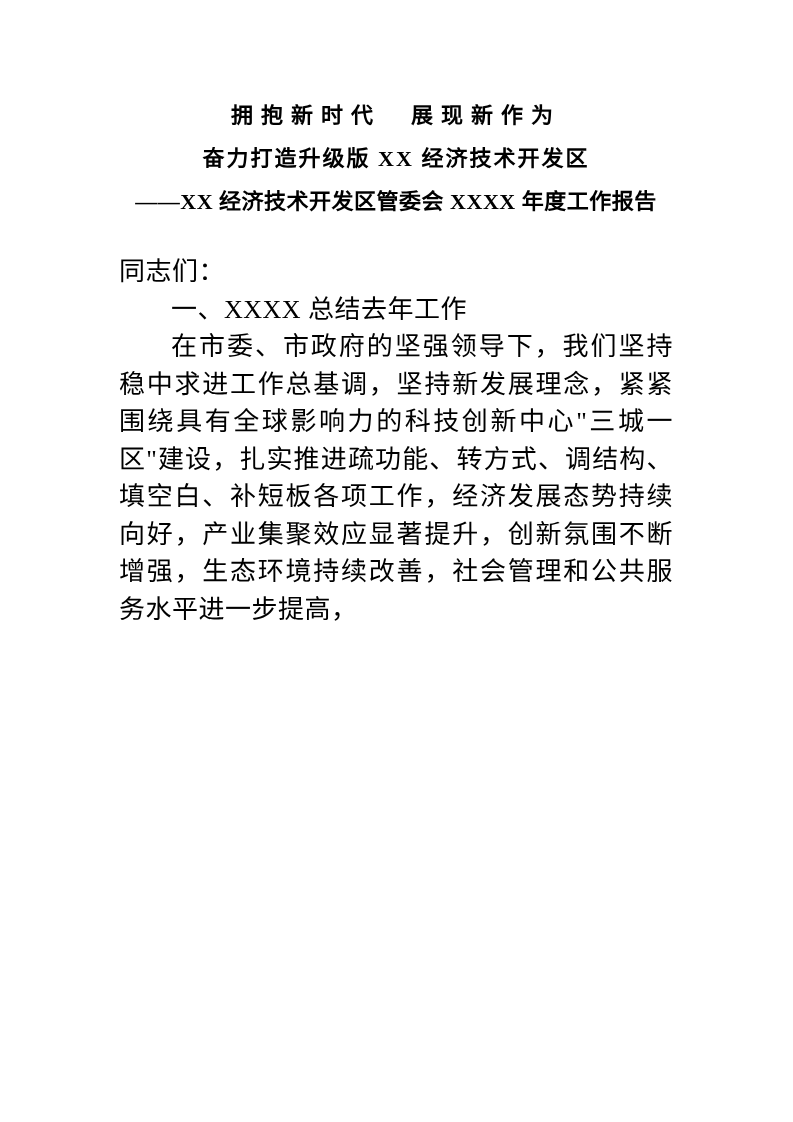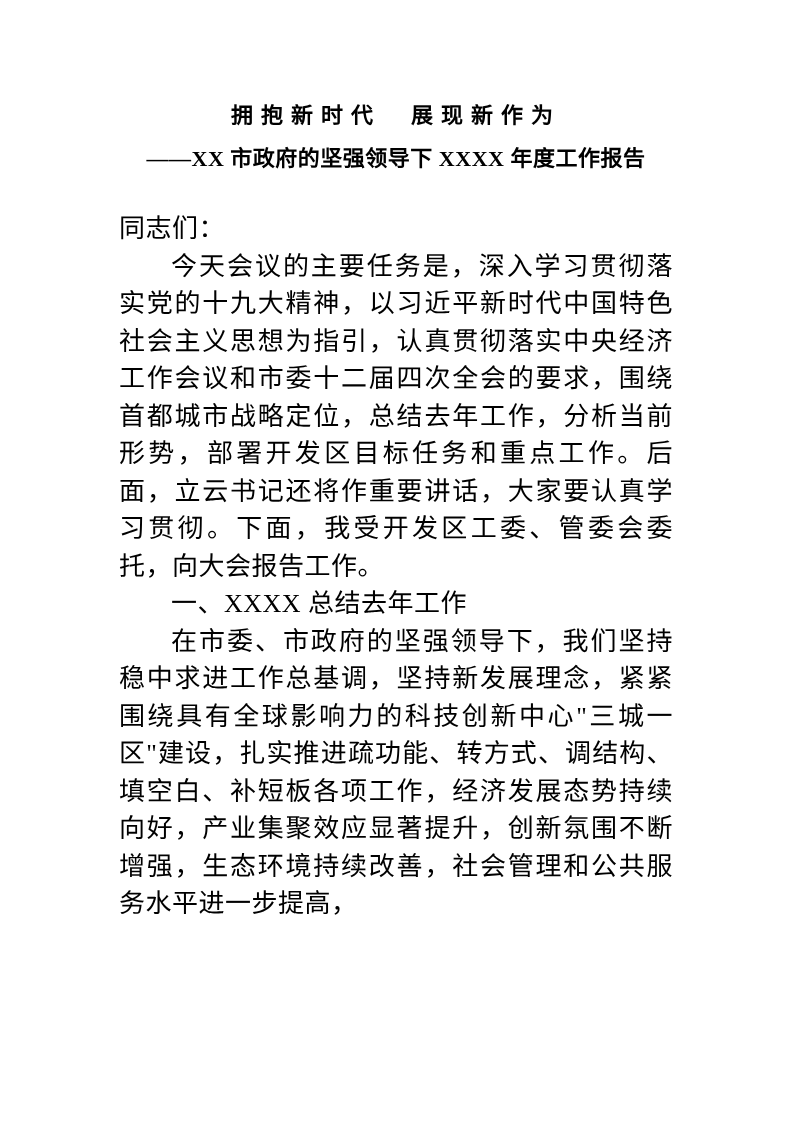--- a/index.html
+++ b/index.html
@@ -45,23 +45,23 @@
     text-indent: 2em;
   }
 </style>
 </head>
 <body>
 
 <div class="page">
 
   <div class="title-block">
     <div class="title-line ls1">拥抱新时代　展现新作为</div>
-    <div class="title-line ls3">——XX 市政府的坚强领导下 XXXX 年度工作报告</div>
+    <div class="title-line ls2">奋力打造升级版 XX 经济技术开发区</div>
+    <div class="title-line ls3">——XX 经济技术开发区管委会 XXXX 年度工作报告</div>
   </div>
 
   <div class="body-block">
     <p class="para">同志们：</p>
-    <p class="para indent">今天会议的主要任务是，深入学习贯彻落实党的十九大精神，以习近平新时代中国特色社会主义思想为指引，认真贯彻落实中央经济工作会议和市委十二届四次全会的要求，围绕首都城市战略定位，总结去年工作，分析当前形势，部署开发区目标任务和重点工作。后面，立云书记还将作重要讲话，大家要认真学习贯彻。下面，我受开发区工委、管委会委托，向大会报告工作。</p>
     <p class="para indent">一、XXXX 总结去年工作</p>
     <p class="para indent">在市委、市政府的坚强领导下，我们坚持稳中求进工作总基调，坚持新发展理念，紧紧围绕具有全球影响力的科技创新中心"三城一区"建设，扎实推进疏功能、转方式、调结构、填空白、补短板各项工作，经济发展态势持续向好，产业集聚效应显著提升，创新氛围不断增强，生态环境持续改善，社会管理和公共服务水平进一步提高，</p>
   </div>
 
 </div>
 
 </body></html>

